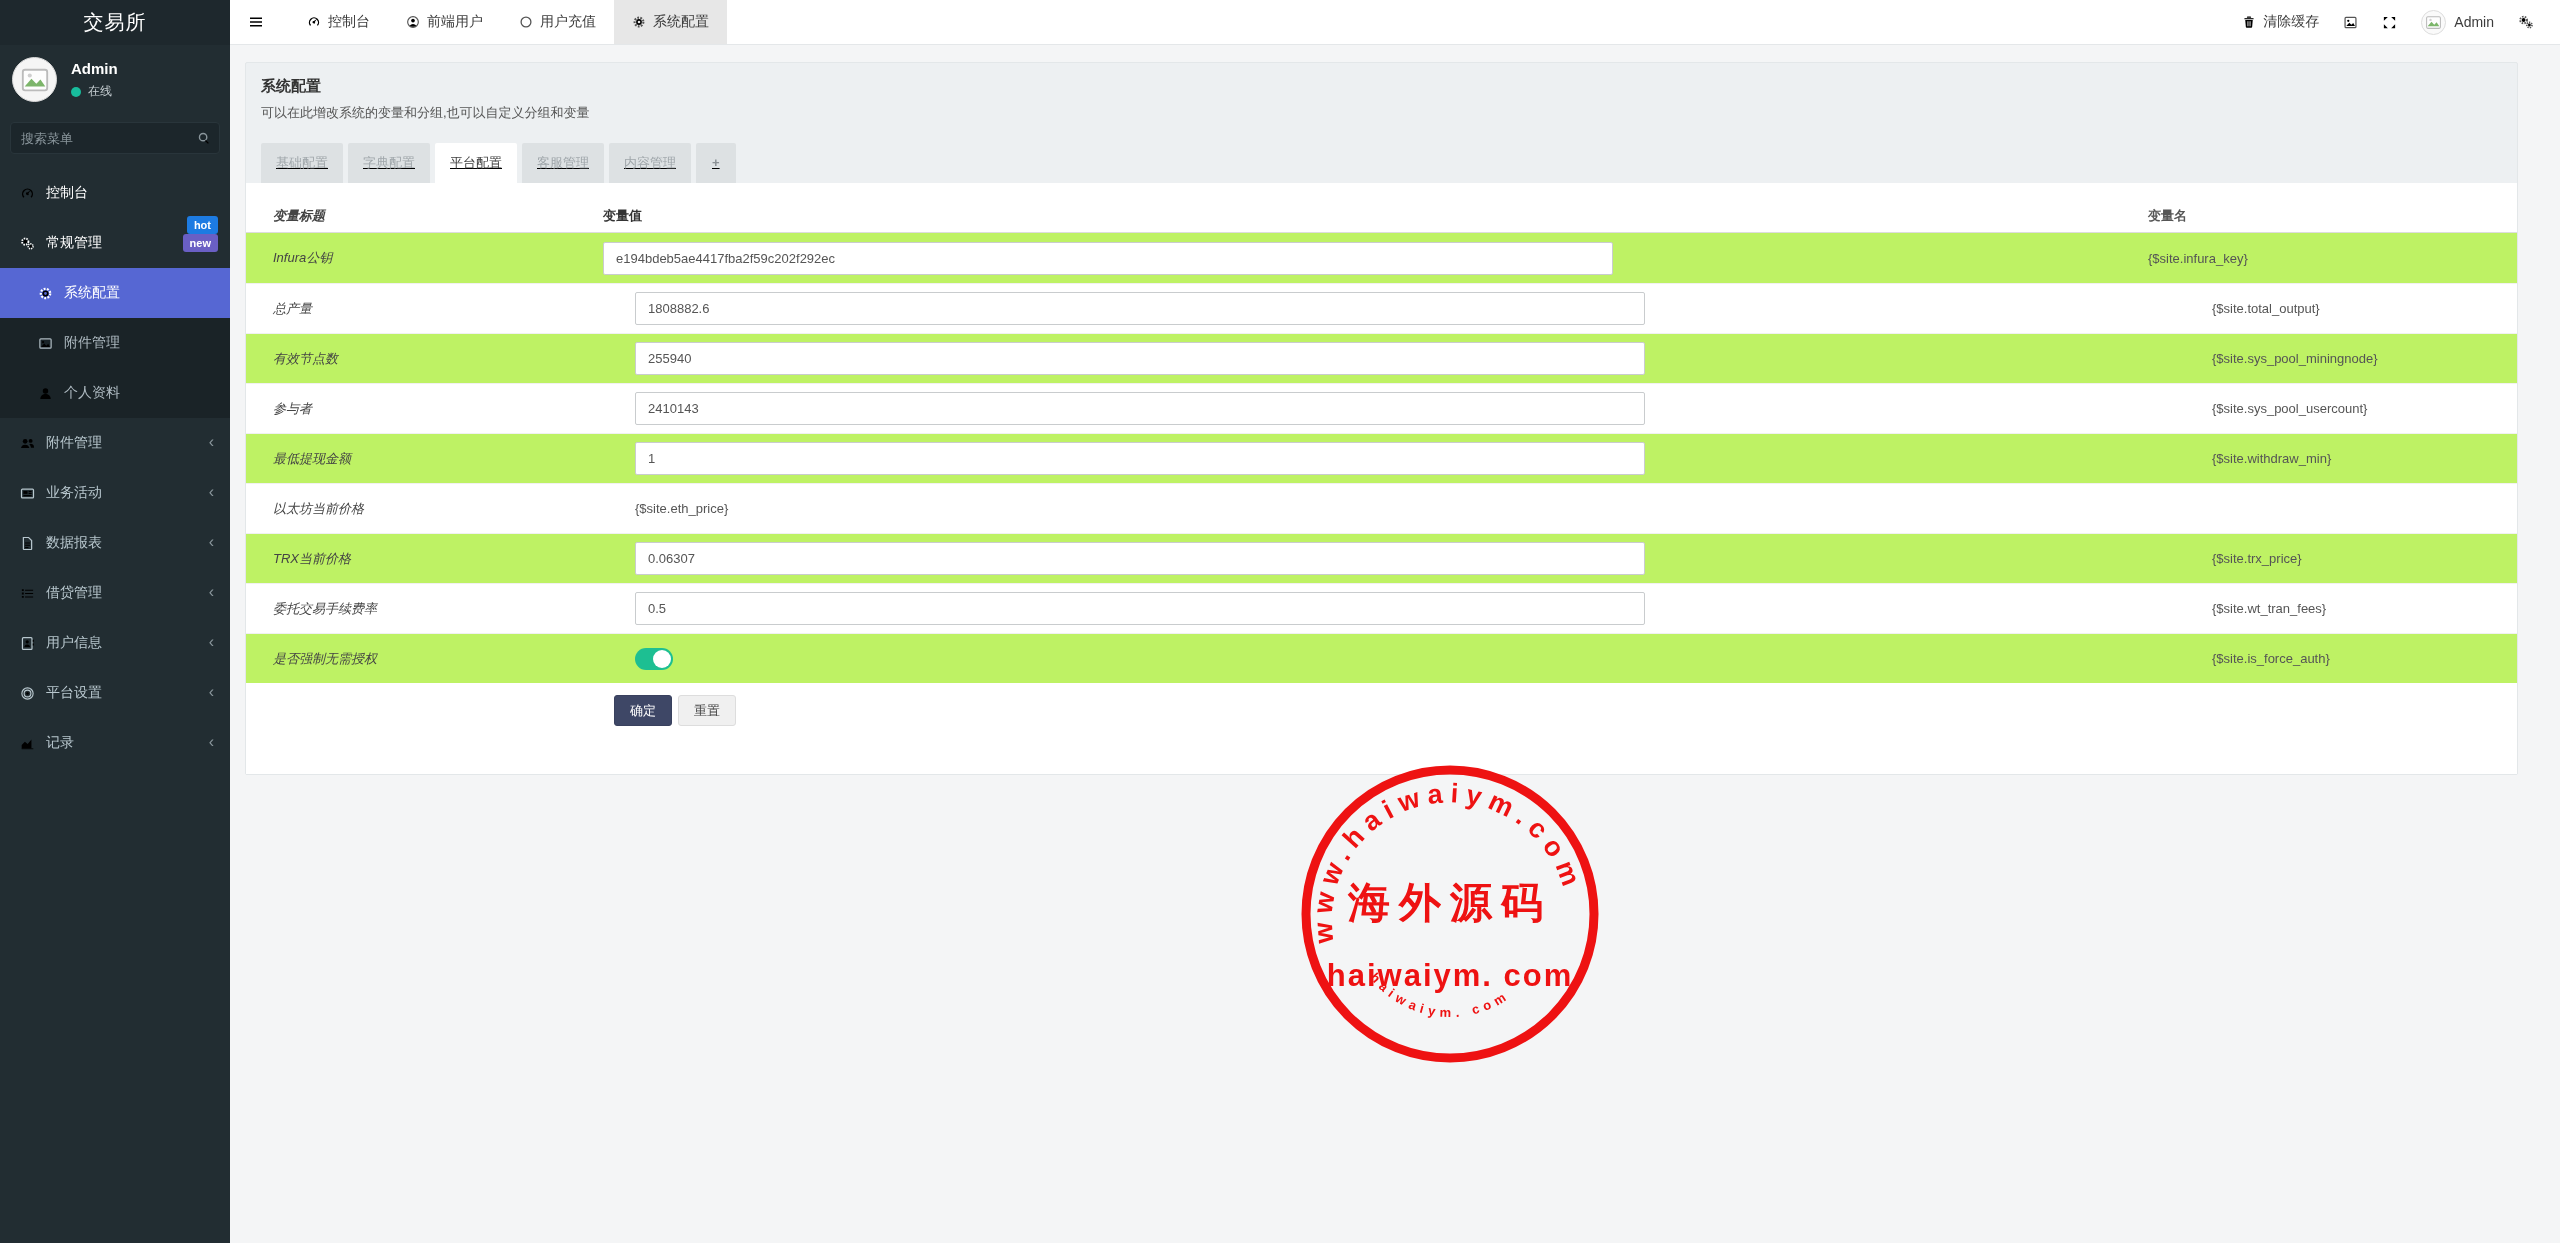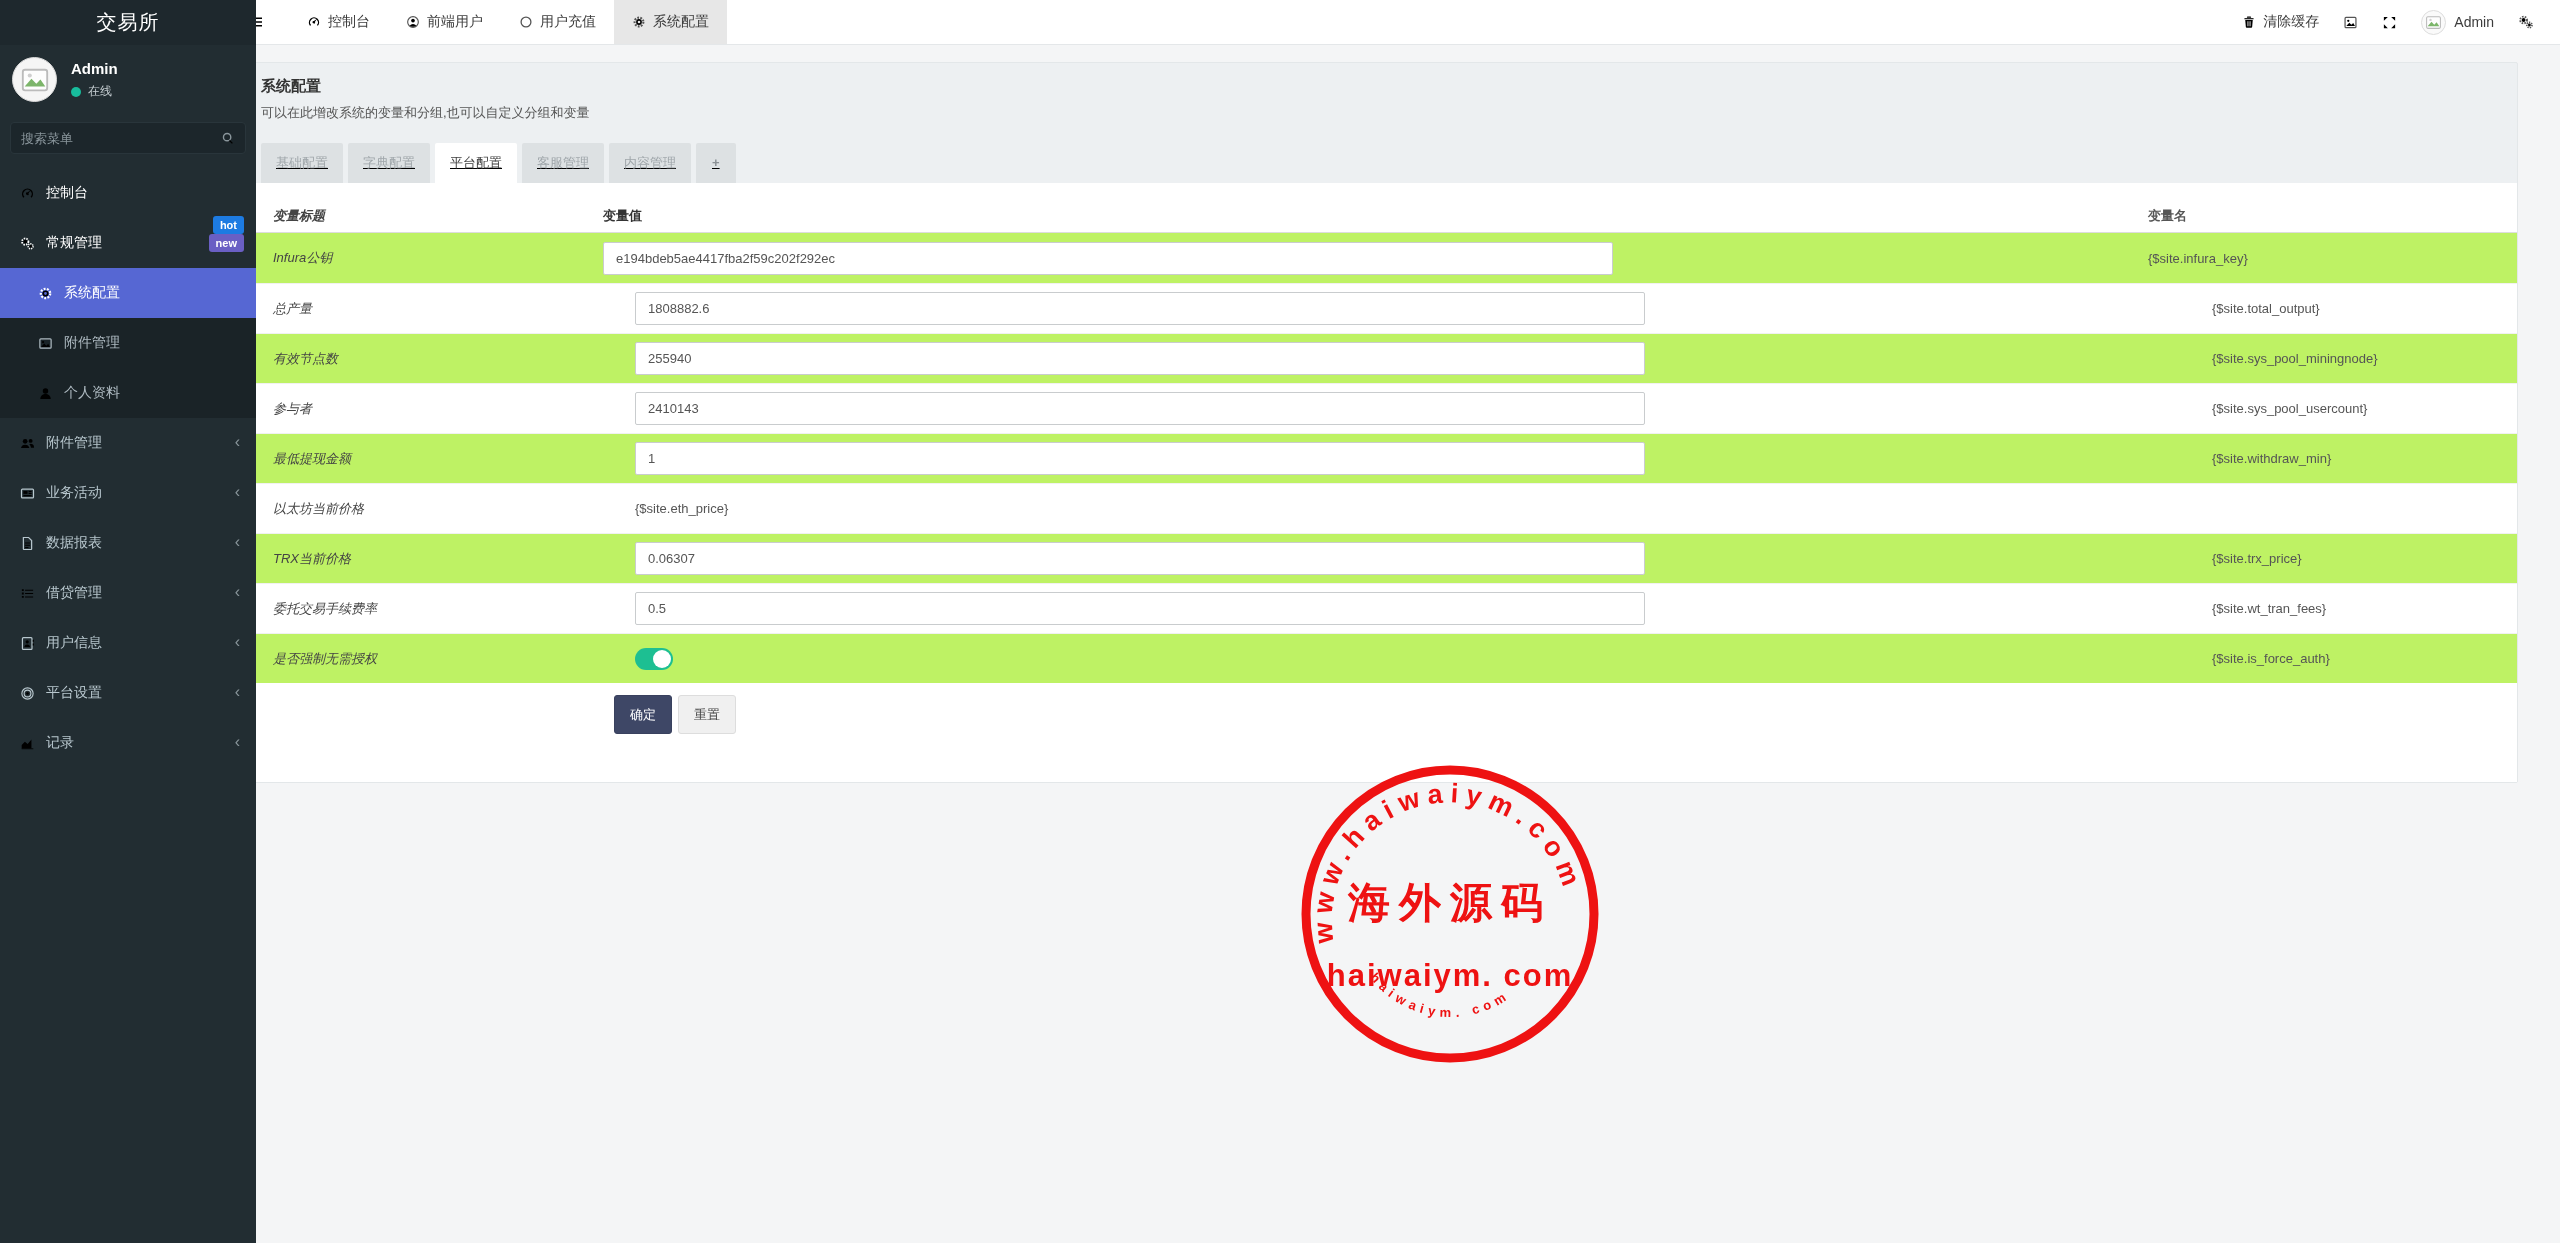--- a/index.html
+++ b/index.html
@@ -2,21 +2,21 @@
 <html><head>
 <meta charset="utf-8">
 <style>
   * { margin:0; padding:0; box-sizing:border-box; }
   html,body { width:2560px; height:1243px; overflow:hidden;
     font-family:"Liberation Sans","DejaVu Sans",sans-serif; background:#f4f5f6; }
   .icon { display:inline-flex; align-items:center; justify-content:center; }
   .icon svg { display:block; }
 
   
-  .sidebar { position:absolute; left:0; top:0; width:256px; height:1243px; background:#222d32; z-index:5; }
+  .sidebar { position:absolute; left:0; top:0; width:230px; height:1243px; background:#222d32; z-index:5; }
   .logo-bar { height:45px; background:#1e282d; display:flex; align-items:center; justify-content:center;
     color:#fff; font-size:20px; letter-spacing:1px; }
   .user-panel { display:flex; padding:12px 10px 10px 12px; }
   .avatar-lg { width:45px; height:45px; border-radius:50%; background:#f5f5f5; border:1px solid #d8d8d8;
     display:flex; align-items:center; justify-content:center; overflow:hidden; }
   .user-meta { margin-left:14px; padding-top:3px; }
   .user-name { color:#fff; font-weight:bold; font-size:15px; }
   .user-status { color:#c9d1d5; font-size:12px; margin-top:6px; display:flex; align-items:center; }
   .dot { width:10px; height:10px; border-radius:50%; background:#18bc9c; margin-right:7px; }
   .side-search { margin:10px 10px 14px 10px; height:32px; background:#1c262b; border:1px solid #29353b;
@@ -64,21 +64,21 @@
   .trow .c2 { width:1545px; }
   .trow .c3 { flex:1; color:#555; }
   .thead { height:34px; border-bottom:1px solid #ddd; font-weight:bold; color:#333; }
   .trow.stripe { background:#bef264; }
   .trow + .trow { border-top:1px solid #f1f1f1;gap:32px; }
   .c2 input { width:1010px; height:33px; border:1px solid #c9ccce; border-radius:2px; padding:0 12px;
     font-size:13px; color:#555; background:#fff; outline:none; }
   .switch { width:38px; height:22px; border-radius:11px; background:#1dbf92; position:relative; cursor:pointer; }
   .switch .knob { position:absolute; right:2px; top:2px; width:18px; height:18px; border-radius:50%; background:#fff; }
   .btn-row { display:flex; margin:12px 0 0 368px; }
-  .btn { height:39px; padding:0 15px; font-size:13px; border-radius:3px; border:1px solid transparent;
+  .btn { height:31px; padding:0 15px; font-size:13px; border-radius:3px; border:1px solid transparent;
     cursor:pointer; display:flex; align-items:center; }
   .btn-ok { background:#3e4766; border-color:#39415e; color:#fff; margin-right:6px; }
   .btn-reset { background:#f0f0f0; border-color:#ddd; color:#444; }
 
   
   .stamp { position:absolute; left:1300px; top:764px; width:300px; height:300px; z-index:6; }
   .stamp text { fill:#ee1212; }
   .arc-top { font-size:27px; font-weight:bold; letter-spacing:7px; }
   .arc-bottom { font-size:13px; font-weight:bold; letter-spacing:5px; }
   .stamp-center { font-size:42px; font-weight:bold; letter-spacing:9px; }

